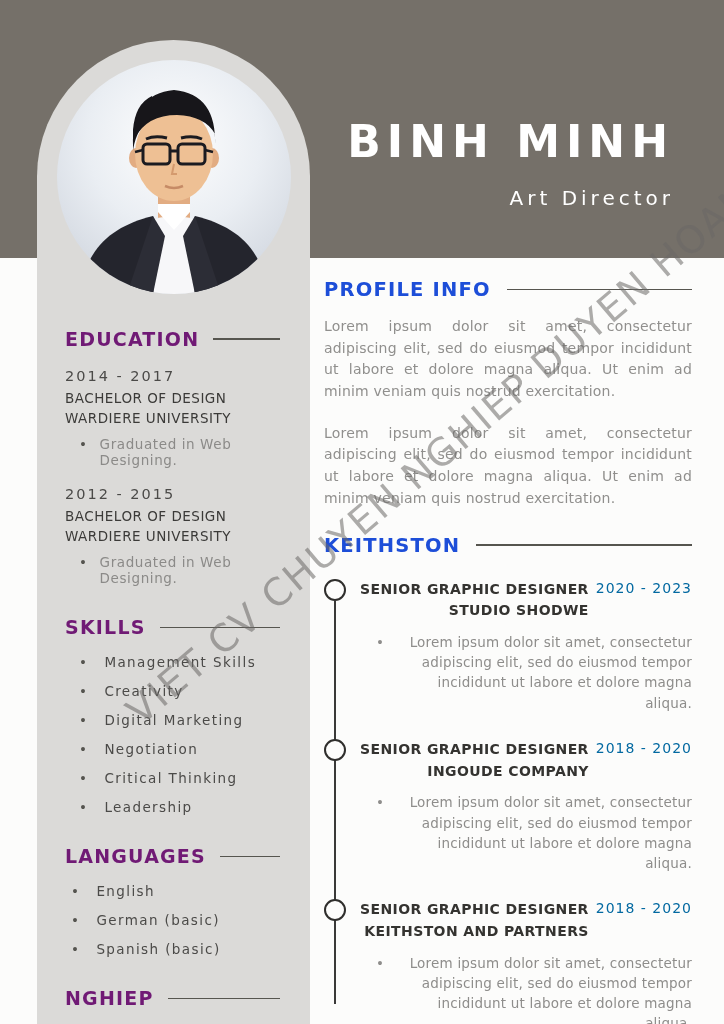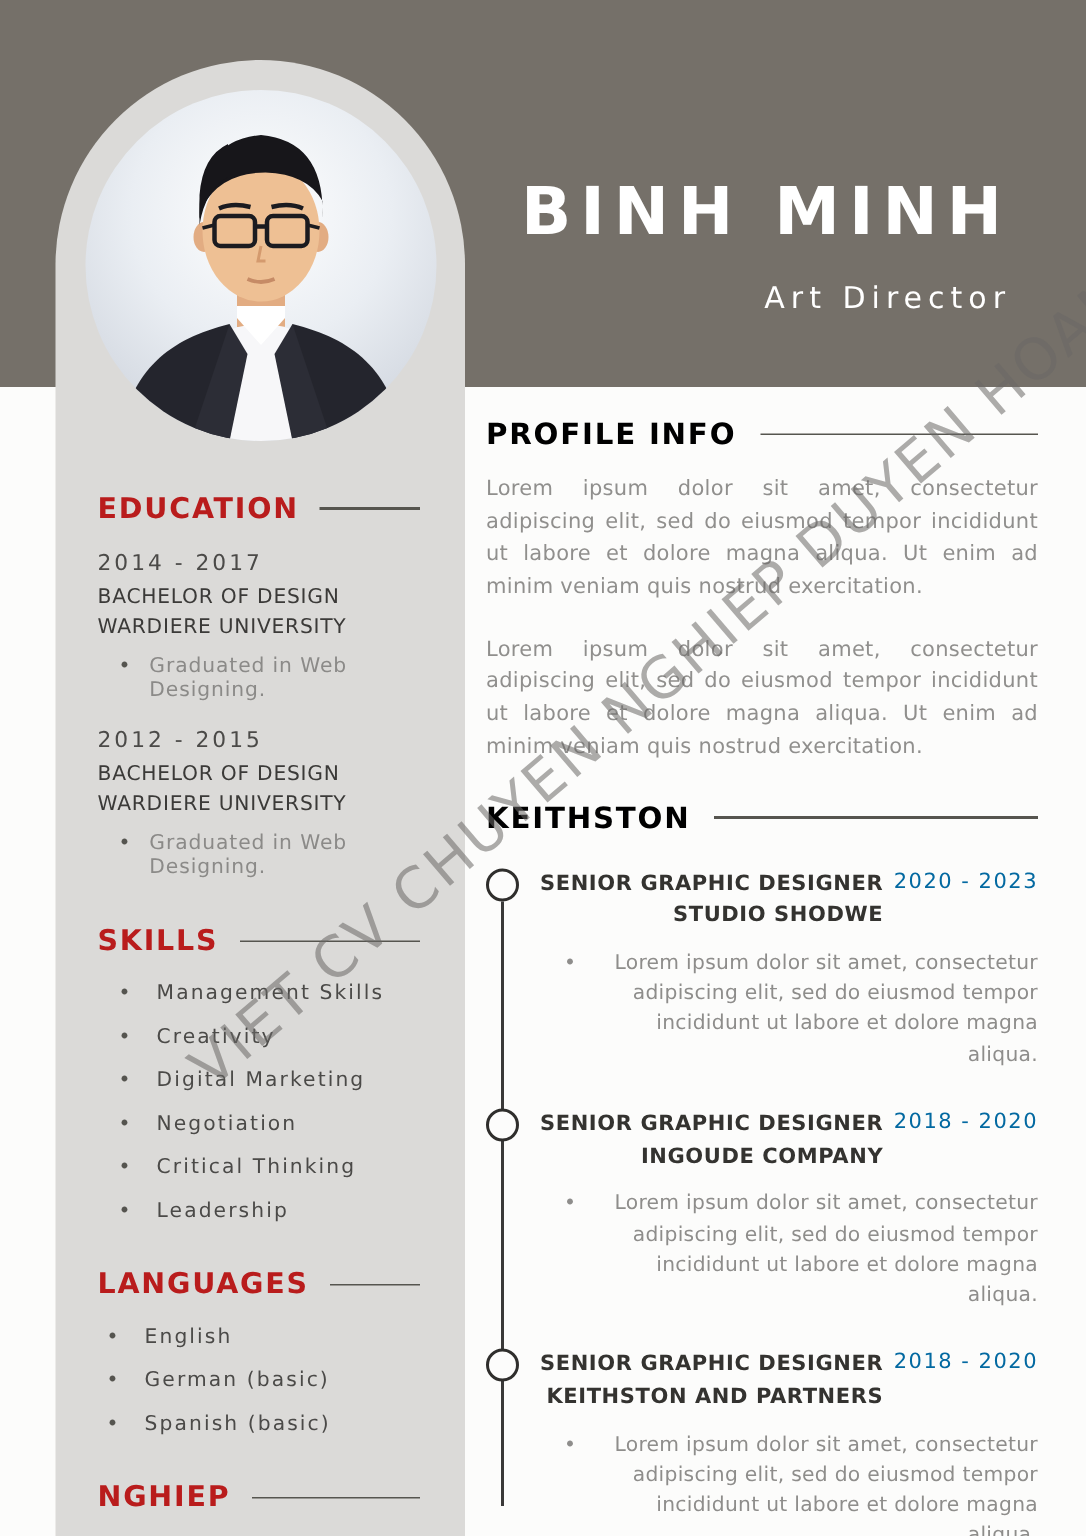--- a/index.html
+++ b/index.html
@@ -16,42 +16,42 @@
   .sidebar { position:absolute; left:37px; top:40px; width:273px; height:984px;
              background:#DBDAD8; border-radius:137px 137px 0 0; }
   .photo-wrap { position:absolute; left:50%; transform:translateX(-50%); top:20px;
                 width:234px; height:234px; border-radius:50%; overflow:hidden;
                 background:radial-gradient(circle at 50% 35%, #FEFEFE 0%, #EAEEF3 45%, #C7CDD7 100%); }
   .photo-wrap svg { display:block; }
   .side-content { position:absolute; left:28px; right:30px; top:288px; }
 
   .side-section { margin-bottom:30px; }
   .side-heading { display:flex; align-items:center; gap:14px;
-                  font-size:19px; font-weight:bold; letter-spacing:1.2px; color:#b91c1c; }
+                  font-size:19px; font-weight:bold; letter-spacing:1.2px; color:#701a75; }
   .rule { flex:1 1 auto; height:1.5px; background:#56554F; }
 
   .edu-item { margin-top:18px; }
   .edu-years { font-size:14.5px; letter-spacing:2px; color:#4B4A48; margin-bottom:5px; }
   .edu-degree, .edu-school { font-size:13.5px; font-weight:normal; letter-spacing:0.5px; color:#3B3A38; line-height:1.45; }
   .edu-note { display:flex; gap:12px; margin-top:8px; margin-left:14px;
               font-size:13.5px; letter-spacing:0.6px; color:#8B8A88; }
 
   .dot-list { margin-top:16px; }
   .dot-row { display:flex; gap:16px; margin-bottom:13px; font-size:13.5px;
              letter-spacing:1.4px; color:#4B4A48; }
   .dot-row .b, .edu-note .b { color:#55544F; }
 
   .contact-row { display:flex; align-items:center; gap:13px; margin-bottom:12px;
                  font-size:13.5px; letter-spacing:0.8px; color:#3B3A38; }
   .cicon { width:16px; height:16px; flex:0 0 16px; display:flex; align-items:center; justify-content:center; }
 
   
   .main { position:absolute; left:324px; top:278px; width:368px; }
   .main-heading { display:flex; align-items:center; gap:16px;
-                  font-size:19.5px; font-weight:bold; letter-spacing:1.2px; color:#000000; }
+                  font-size:19.5px; font-weight:bold; letter-spacing:1.2px; color:#1d4ed8; }
   .para { margin-top:15px; font-size:14px; line-height:1.55; color:#908F8D;
           letter-spacing:0.2px; text-align:justify; }
 
   .experience { margin-top:24px; }
   .timeline { position:relative; margin-top:22px; }
   .tl-line { position:absolute; left:10px; top:22px; bottom:30px; width:2px; background:#3A3938; }
   .job { position:relative; padding-left:36px; margin-bottom:26px;text-align:right; }
   .dot-circle { position:absolute; left:0; top:0; width:18px; height:18px; border-radius:50%;
                 border:2px solid #2F2E2C; background:#FCFCFB; }
   .job-head { display:flex; justify-content:space-between; align-items:flex-start; }

